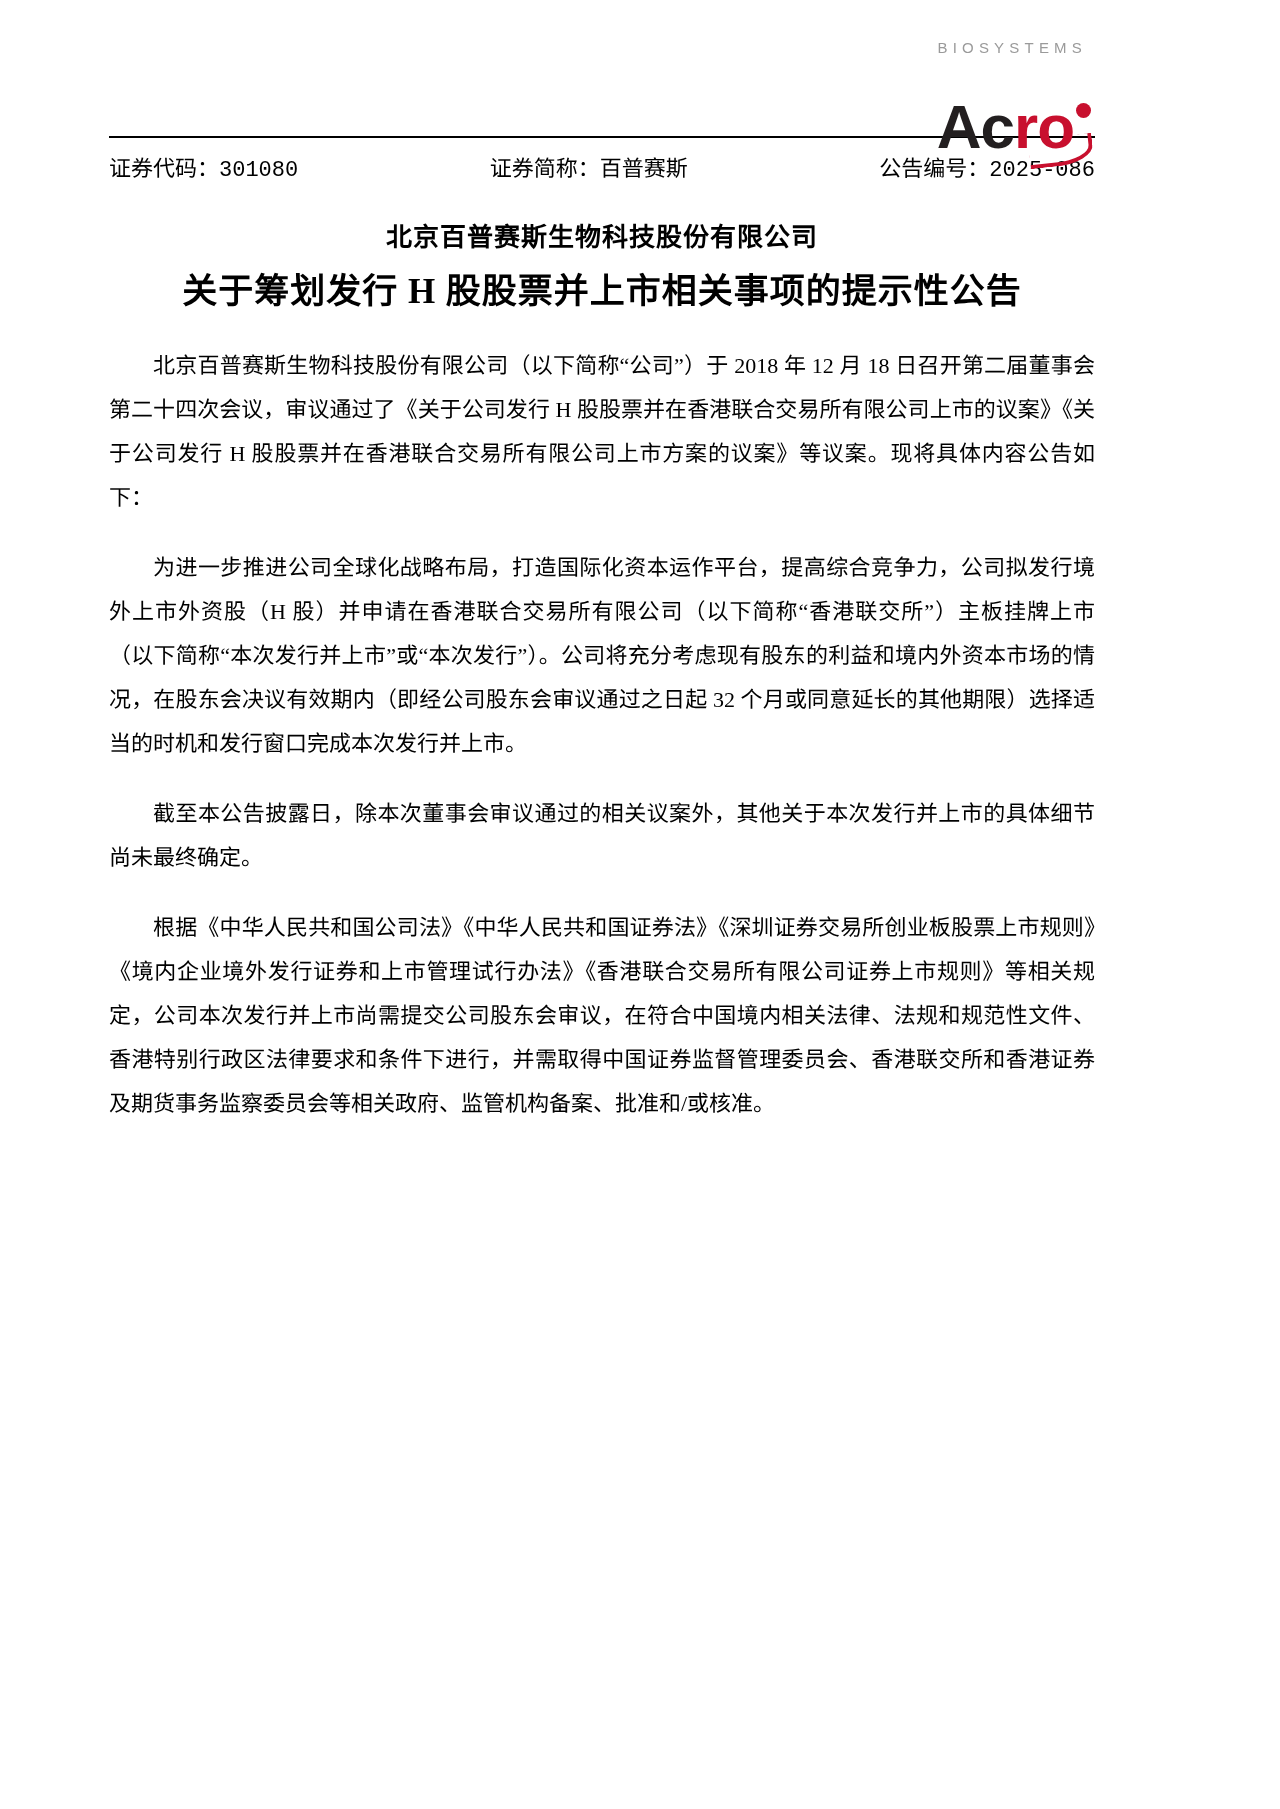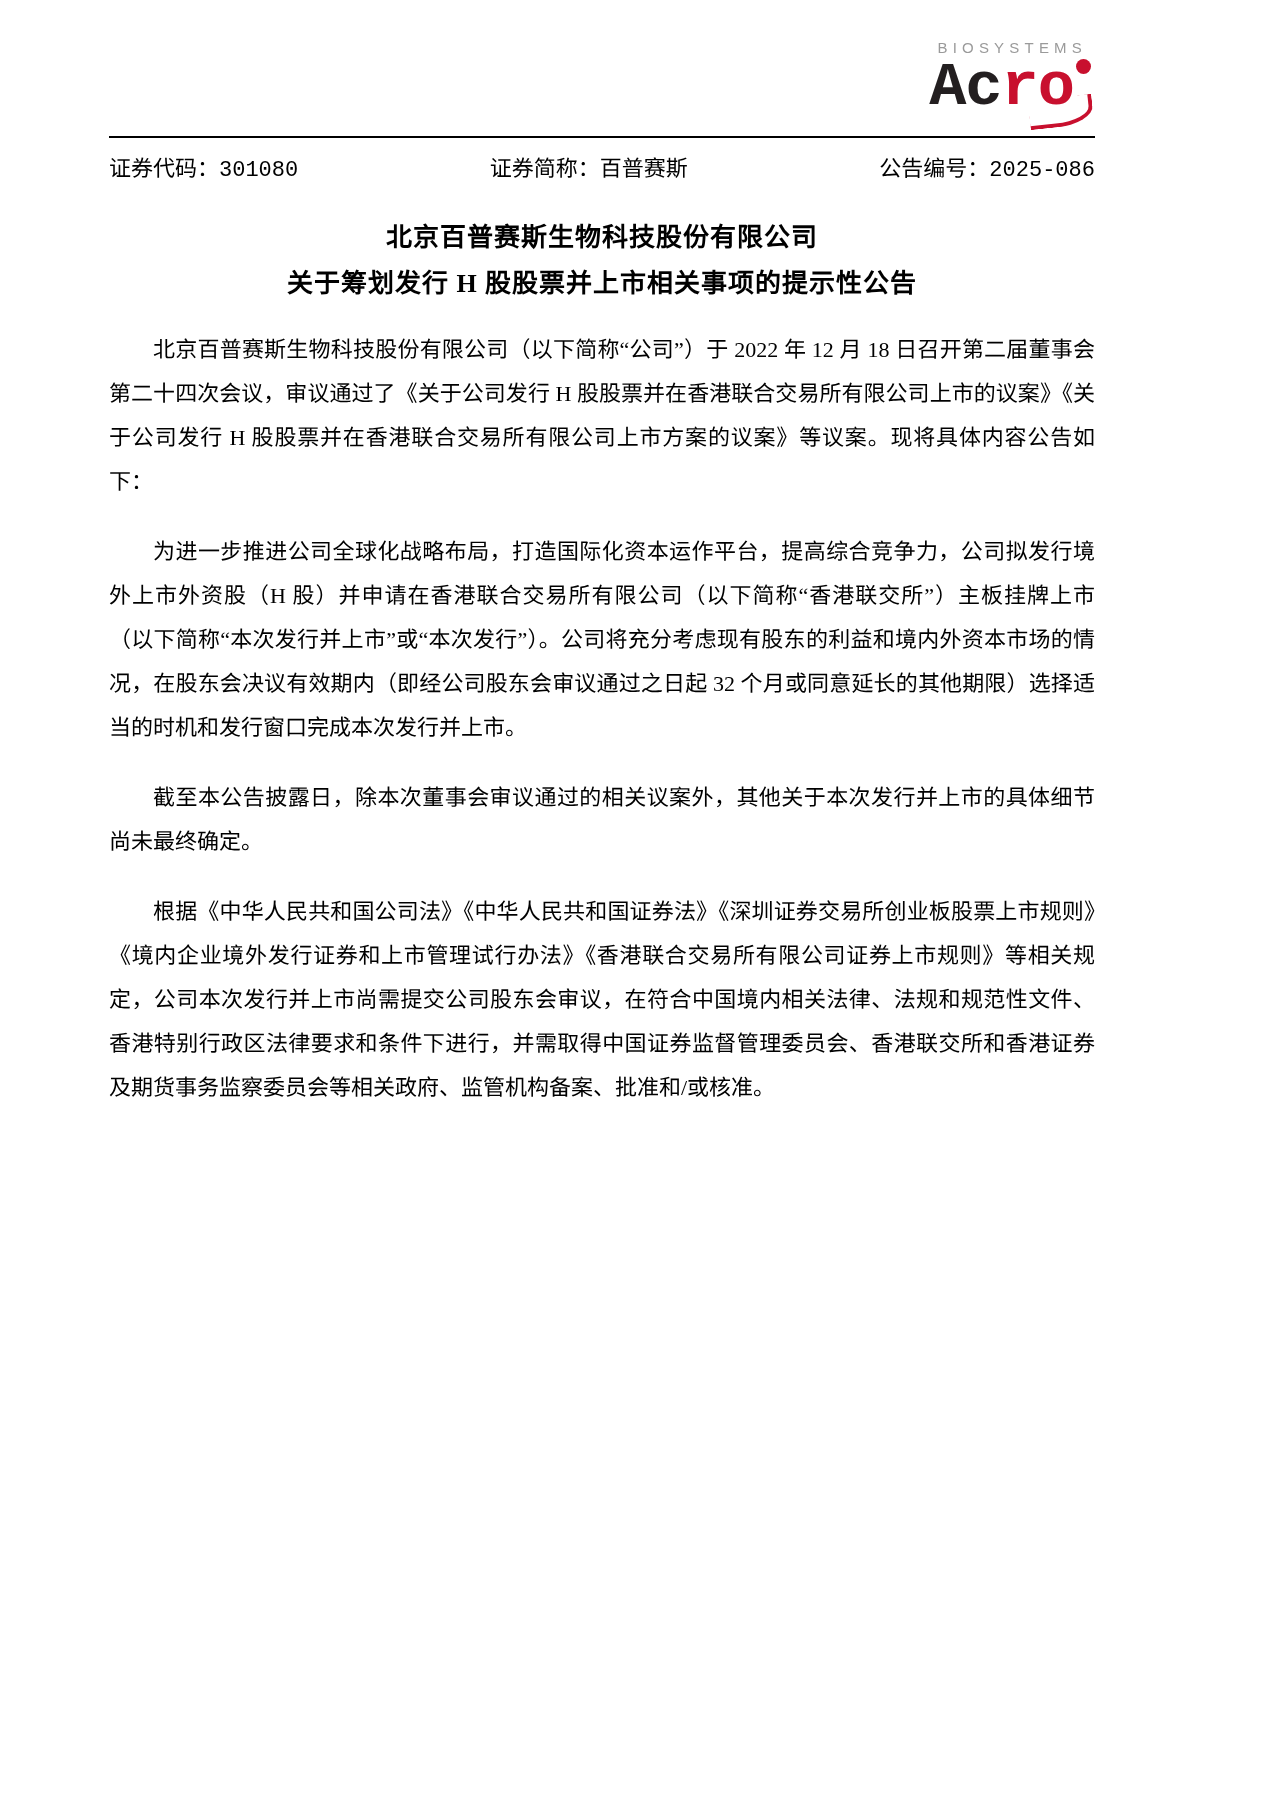--- a/index.html
+++ b/index.html
@@ -37,27 +37,28 @@
   .logo-top {
     font-family: "Liberation Sans", sans-serif;
     font-size: 15px;
     letter-spacing: 5.2px;
     color: #9a9a9a;
     text-align: right;
     margin-bottom: 2px;
     padding-right: 2px;
   }
   .logo-main {
-    font-family: Liberation Mono, monospace;
+    font-family: Liberation Sans, sans-serif;
     font-weight: bold;
     font-size: 62px;
     color: #231f20;
     letter-spacing: -1px;
     position: relative;
     display: inline-block;
+    margin-top: 39px;
   }
   .logo-main .red {
     color: #c8102e;
   }
   .logo-dot {
     display: inline-block;
     width: 15px;
     height: 15px;
     background: #c8102e;
     border-radius: 50%;
@@ -97,21 +98,21 @@
   
   .doc-title {
     text-align: center;
     font-size: 26px;
     font-weight: bold;
     line-height: 1.75;
     letter-spacing: 1px;
   }
   .doc-subtitle {
     text-align: center;
-    font-size: 26px;
+    font-size: 35px;
     font-weight: bold;
     line-height: 1.75;
     letter-spacing: 1px;
     margin-bottom: 22px;
   }
 
   
   .notice-box {
     border: 1.5px solid #000;
     padding: 18px 22px 20px 22px;
@@ -157,19 +158,19 @@
     <span class="item">证券代码：301080</span>
     <span class="item">证券简称：百普赛斯</span>
     <span class="item">公告编号：2025-086</span>
   </div>
 
   <div class="doc-title">北京百普赛斯生物科技股份有限公司</div>
   <div class="doc-subtitle">关于筹划发行 H 股股票并上市相关事项的提示性公告</div>
 
 
   <div class="body-text">
-    <p>北京百普赛斯生物科技股份有限公司（以下简称“公司”）于 2022 年 12 月 18 日召开第二届董事会第二十四次会议，审议通过了《关于公司发行 H 股股票并在香港联合交易所有限公司上市的议案》《关于公司发行 H 股股票并在香港联合交易所有限公司上市方案的议案》等议案。现将具体内容公告如下：</p>
+    <p>北京百普赛斯生物科技股份有限公司（以下简称“公司”）于 2018 年 12 月 18 日召开第二届董事会第二十四次会议，审议通过了《关于公司发行 H 股股票并在香港联合交易所有限公司上市的议案》《关于公司发行 H 股股票并在香港联合交易所有限公司上市方案的议案》等议案。现将具体内容公告如下：</p>
     <p>为进一步推进公司全球化战略布局，打造国际化资本运作平台，提高综合竞争力，公司拟发行境外上市外资股（H 股）并申请在香港联合交易所有限公司（以下简称“香港联交所”）主板挂牌上市（以下简称“本次发行并上市”或“本次发行”）。公司将充分考虑现有股东的利益和境内外资本市场的情况，在股东会决议有效期内（即经公司股东会审议通过之日起 32 个月或同意延长的其他期限）选择适当的时机和发行窗口完成本次发行并上市。</p>
     <p>截至本公告披露日，除本次董事会审议通过的相关议案外，其他关于本次发行并上市的具体细节尚未最终确定。</p>
     <p>根据《中华人民共和国公司法》《中华人民共和国证券法》《深圳证券交易所创业板股票上市规则》《境内企业境外发行证券和上市管理试行办法》《香港联合交易所有限公司证券上市规则》等相关规定，公司本次发行并上市尚需提交公司股东会审议，在符合中国境内相关法律、法规和规范性文件、香港特别行政区法律要求和条件下进行，并需取得中国证券监督管理委员会、香港联交所和香港证券及期货事务监察委员会等相关政府、监管机构备案、批准和/或核准。</p>
   </div>
 
 </div>
 
 </body></html>

